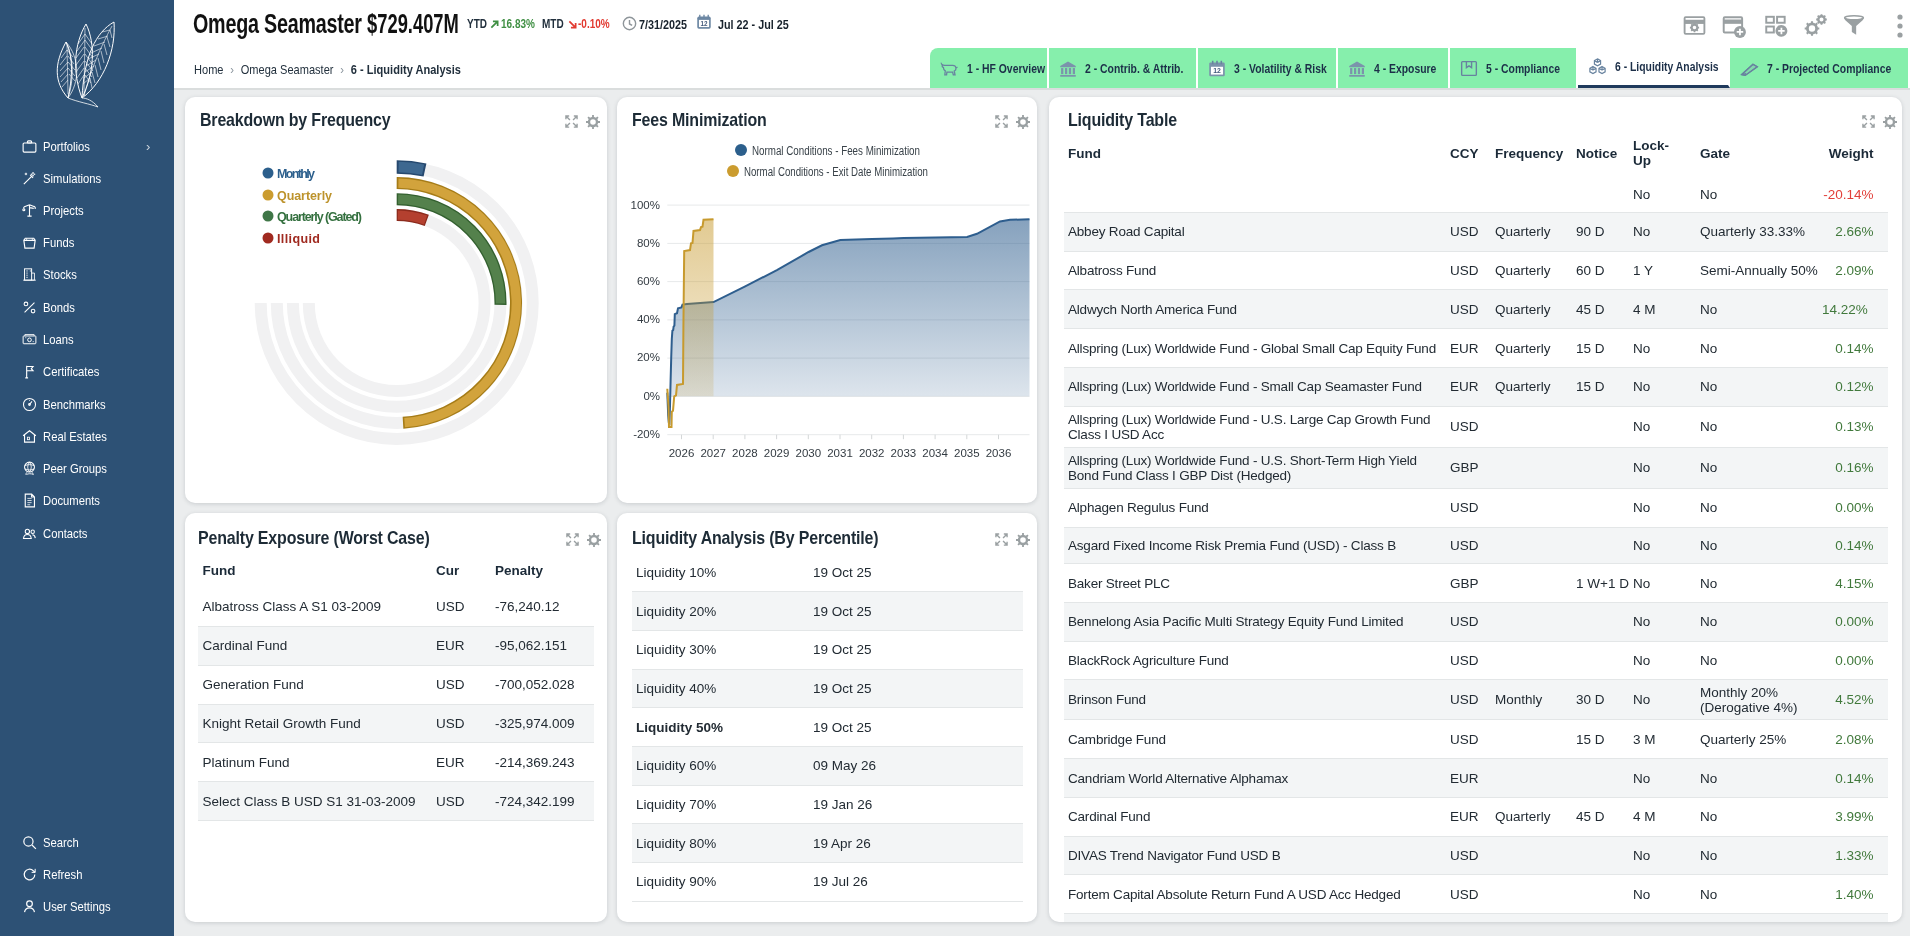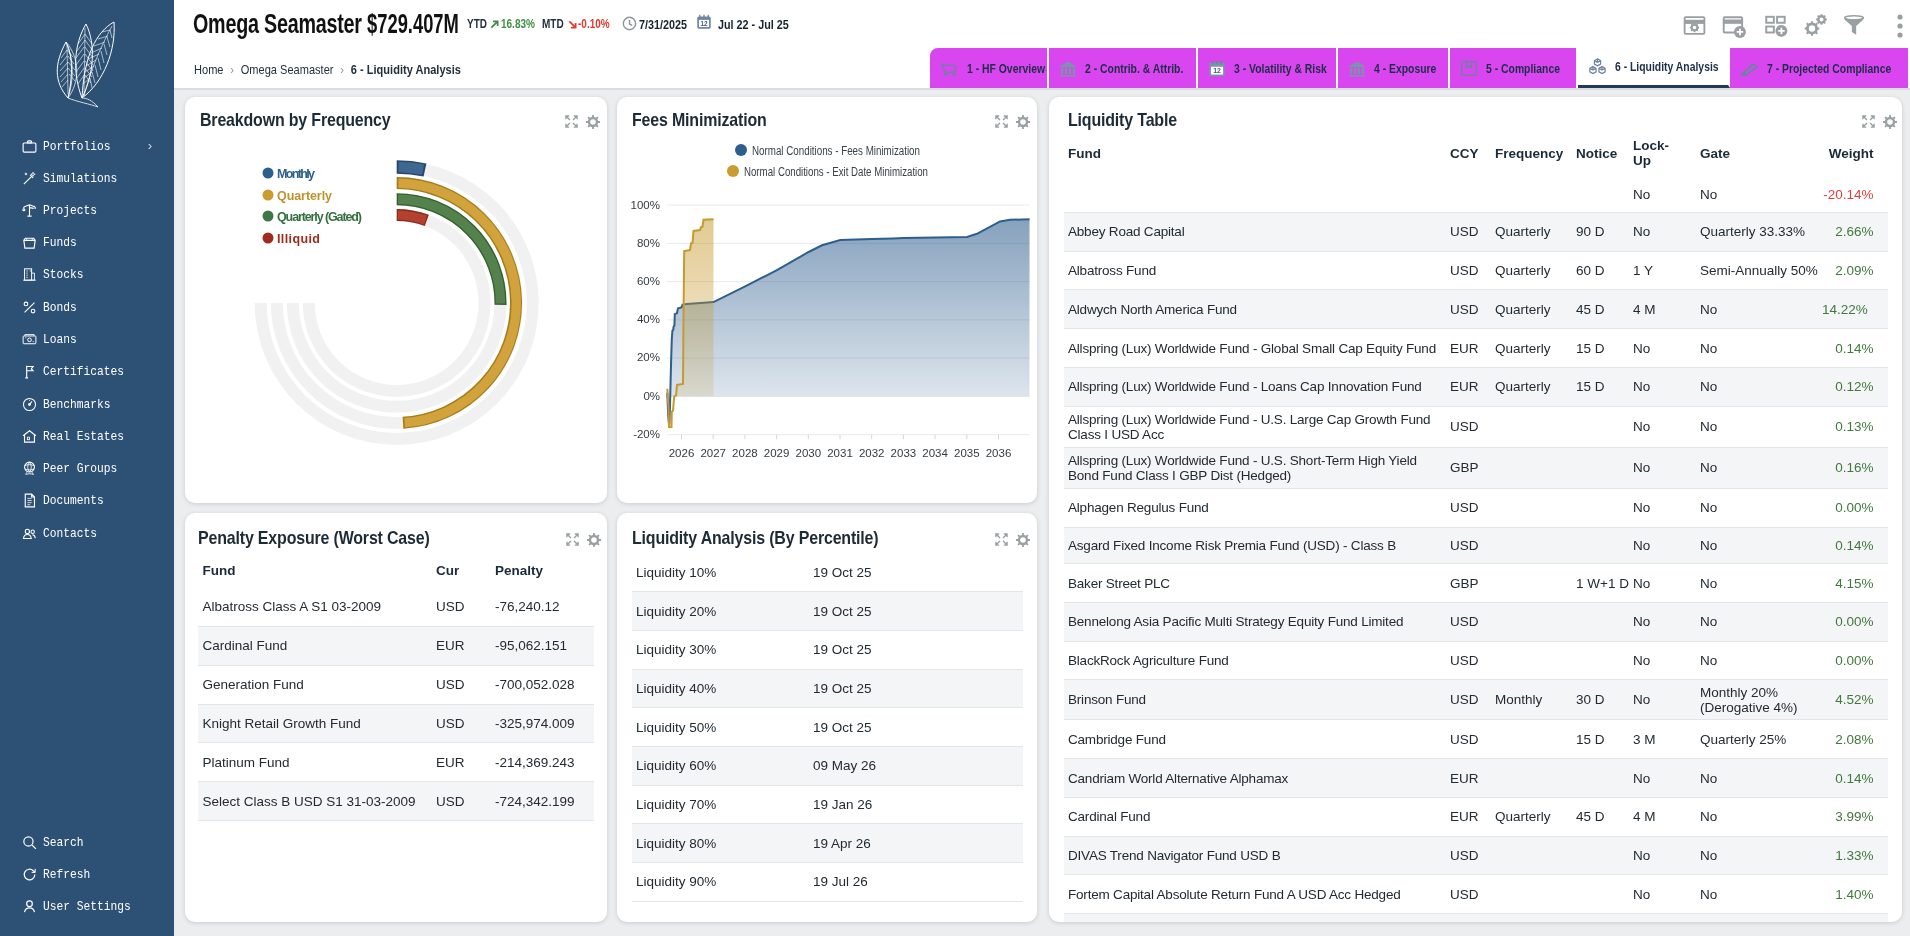--- a/index.html
+++ b/index.html
@@ -1,34 +1,34 @@
 <!DOCTYPE html>
 <html><head>
 <meta charset="utf-8">
 <style>
 * { margin:0; padding:0; box-sizing:border-box; }
 html,body { width:1910px; height:936px; overflow:hidden; font-family:"Liberation Sans", sans-serif; background:#ebedee; }
 #page { position:relative; width:1910px; height:936px; }
 
 #sidebar { position:absolute; left:0; top:0; width:174px; height:936px; background:#2d5175; color:#fff; }
-.nav-item { position:absolute; left:0; width:174px; height:32px; display:flex; align-items:center;font-family:Liberation Mono, monospace; }
+.nav-item { position:absolute; left:0; width:174px; height:32px; display:flex; align-items:center; }
 .nav-item svg { position:absolute; left:21px; width:17px; height:17px; }
 .nav-item span { position:absolute; left:43px; font-size:12.8px; color:#fff; transform:scaleX(.88); transform-origin:0 50%; white-space:nowrap; }
 .nav-item .chev { position:absolute; left:146px; font-size:13px; color:#cdd6df; transform:none; }
 
 #topbar { position:absolute; left:174px; top:0; width:1736px; height:88px; background:#fff; }
 .bigtitle { font-size:27px; font-weight:bold; color:#111; letter-spacing:-.3px; display:inline-block; transform:scaleX(.73); transform-origin:0 0; white-space:nowrap; }
 .bigtitle2 { font-size:27px; font-weight:bold; color:#111; display:inline-block; transform:scaleX(.68); transform-origin:0 0; white-space:nowrap; }
 .hlabel { position:absolute; font-size:12.5px; font-weight:bold; transform:scaleX(.8); transform-origin:0 50%; white-space:nowrap; }
 #crumbs { position:absolute; left:194px; top:62px; font-size:13px; color:#22303d; transform:scaleX(.85); transform-origin:0 50%; white-space:nowrap; }
 #crumbs b { font-weight:bold; }
 .crumb-sep { color:#8a949c; margin:0 8px; }
 
 #tabs { position:absolute; left:930px; top:48px; height:40px; display:flex; }
-.tab { height:40px; background:#d946ef; border-right:2px solid #fff; display:flex; align-items:center; font-size:13.5px; font-weight:bold; color:#1c2f48; white-space:nowrap; padding-left:9px; overflow:hidden; }
+.tab { height:40px; background:#86efac; border-right:2px solid #fff; display:flex; align-items:center; font-size:13.5px; font-weight:bold; color:#1c2f48; white-space:nowrap; padding-left:9px; overflow:hidden; }
 .tab span { transform:scaleX(.77); transform-origin:0 50%; display:inline-block; }
 .tab svg { margin-right:7px; flex:none; }
 .tab.first { border-radius:8px 0 0 0; }
 .tab.active { background:#fff; border-bottom:3px solid #1f3a5c; }
 #tabline { position:absolute; left:174px; top:88px; width:1736px; height:2px; background:#dadddd; }
 
 .card { position:absolute; background:#fff; border-radius:10px; box-shadow:0 1px 4px rgba(50,60,70,.18); }
 .card-title { position:absolute; font-size:19px; color:#1d2b36; font-weight:bold; letter-spacing:-.2px; transform:scaleX(.84); transform-origin:0 0; white-space:nowrap; }
 .card-icons { position:absolute; display:flex; gap:8px; }
 
@@ -495,21 +495,21 @@
       <tr class="bline" style="height:38.7px;">
             <td style="padding-left:4.5px;">Allspring (Lux) Worldwide Fund - Global Small Cap Equity Fund</td>
             <td>EUR</td>
             <td>Quarterly</td>
             <td>15 D</td>
             <td>No</td>
             <td>No</td>
             <td class="wgreen" style="text-align:right;padding-right:14px;">0.14%</td>
           </tr>
       <tr class="bline g" style="height:38.7px;">
-            <td style="padding-left:4.5px;">Allspring (Lux) Worldwide Fund - Loans Cap Innovation Fund</td>
+            <td style="padding-left:4.5px;">Allspring (Lux) Worldwide Fund - Small Cap Seamaster Fund</td>
             <td>EUR</td>
             <td>Quarterly</td>
             <td>15 D</td>
             <td>No</td>
             <td>No</td>
             <td class="wgreen" style="text-align:right;padding-right:14px;">0.12%</td>
           </tr>
       <tr class="bline" style="height:41px;">
             <td style="padding-left:4.5px;">Allspring (Lux) Worldwide Fund - U.S. Large Cap Growth Fund Class I USD Acc</td>
             <td>USD</td>
@@ -728,21 +728,21 @@
           </tr>
       <tr class="bline" style="height:38.7px;">
             <td style="padding-left:4.5px;">Liquidity 30%</td>
             <td>19 Oct 25</td>
           </tr>
       <tr class="bline g" style="height:38.7px;">
             <td style="padding-left:4.5px;">Liquidity 40%</td>
             <td>19 Oct 25</td>
           </tr>
       <tr class="bline" style="height:38.7px;">
-            <td style="padding-left:4.5px;">Liquidity 50%</td>
+            <td style="padding-left:4.5px;font-weight:bold;">Liquidity 50%</td>
             <td>19 Oct 25</td>
           </tr>
       <tr class="bline g" style="height:38.7px;">
             <td style="padding-left:4.5px;">Liquidity 60%</td>
             <td>09 May 26</td>
           </tr>
       <tr class="bline" style="height:38.7px;">
             <td style="padding-left:4.5px;">Liquidity 70%</td>
             <td>19 Jan 26</td>
           </tr>

